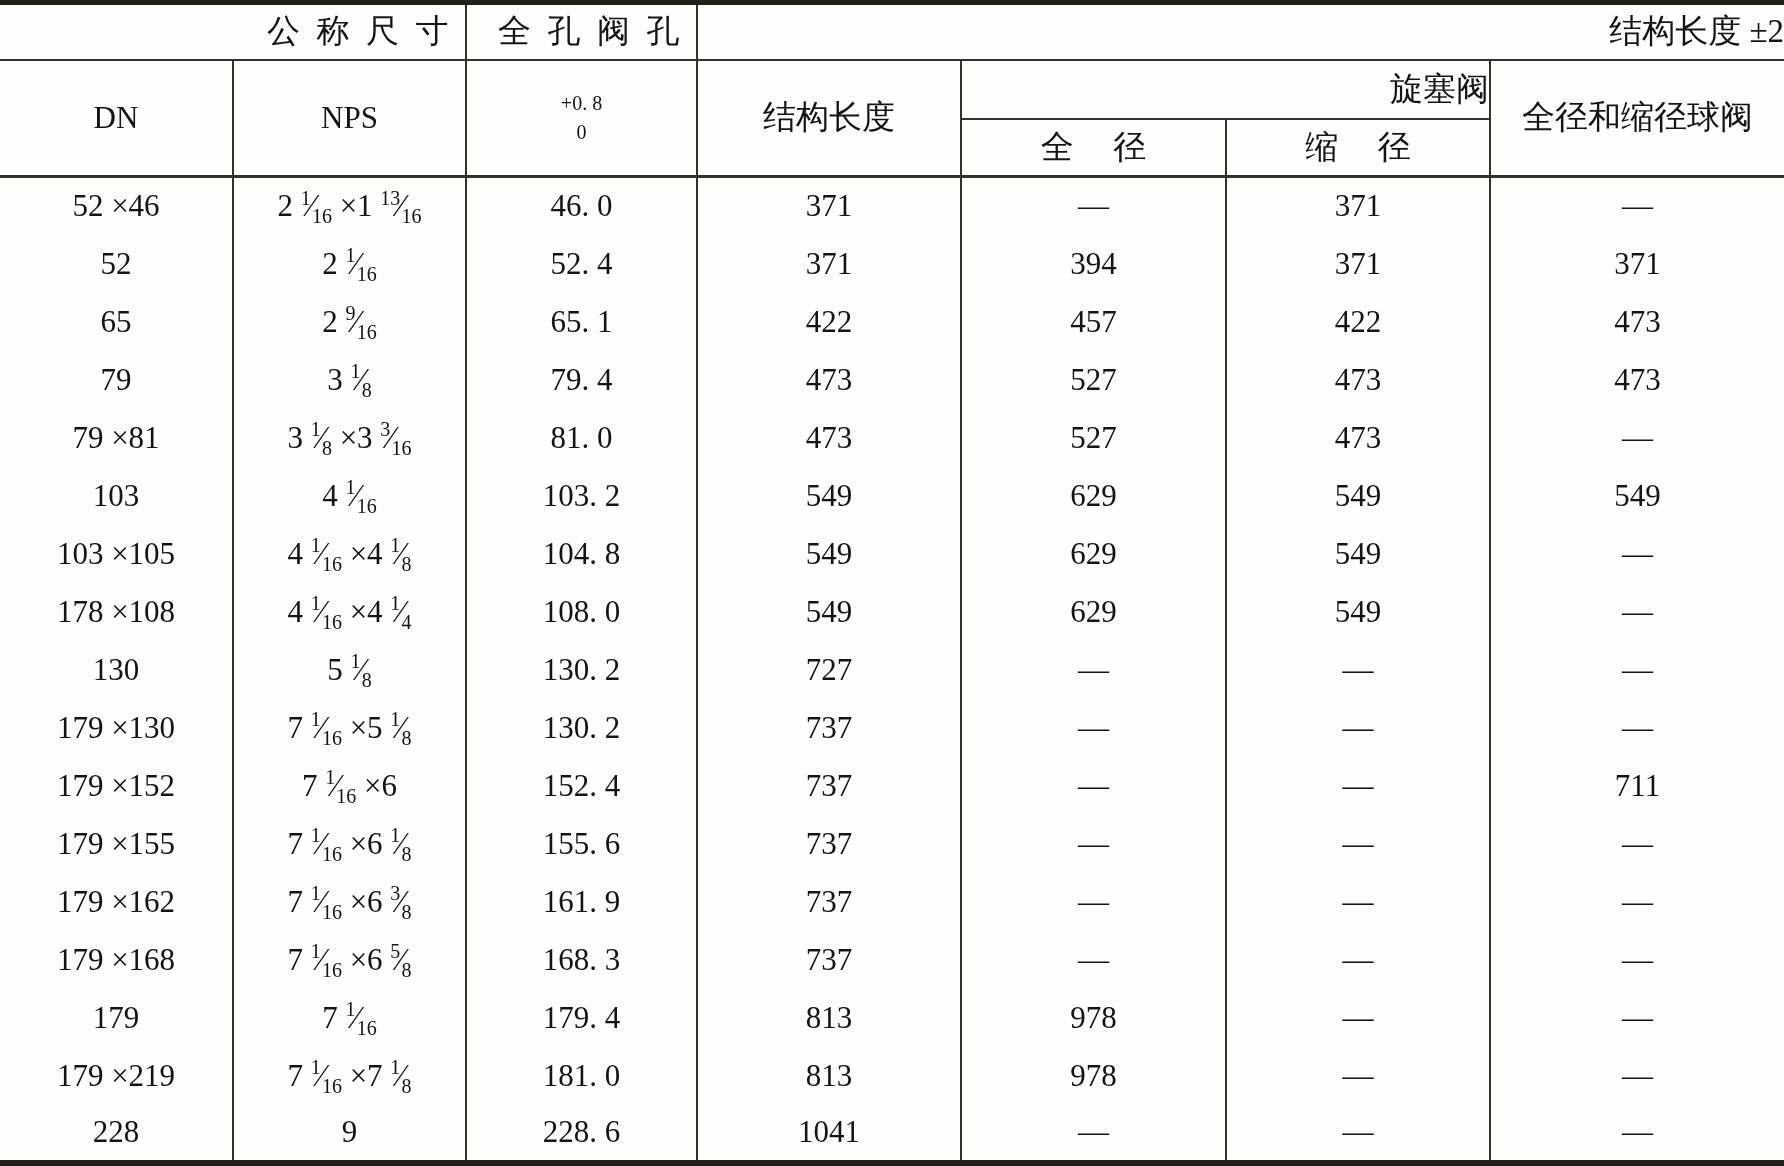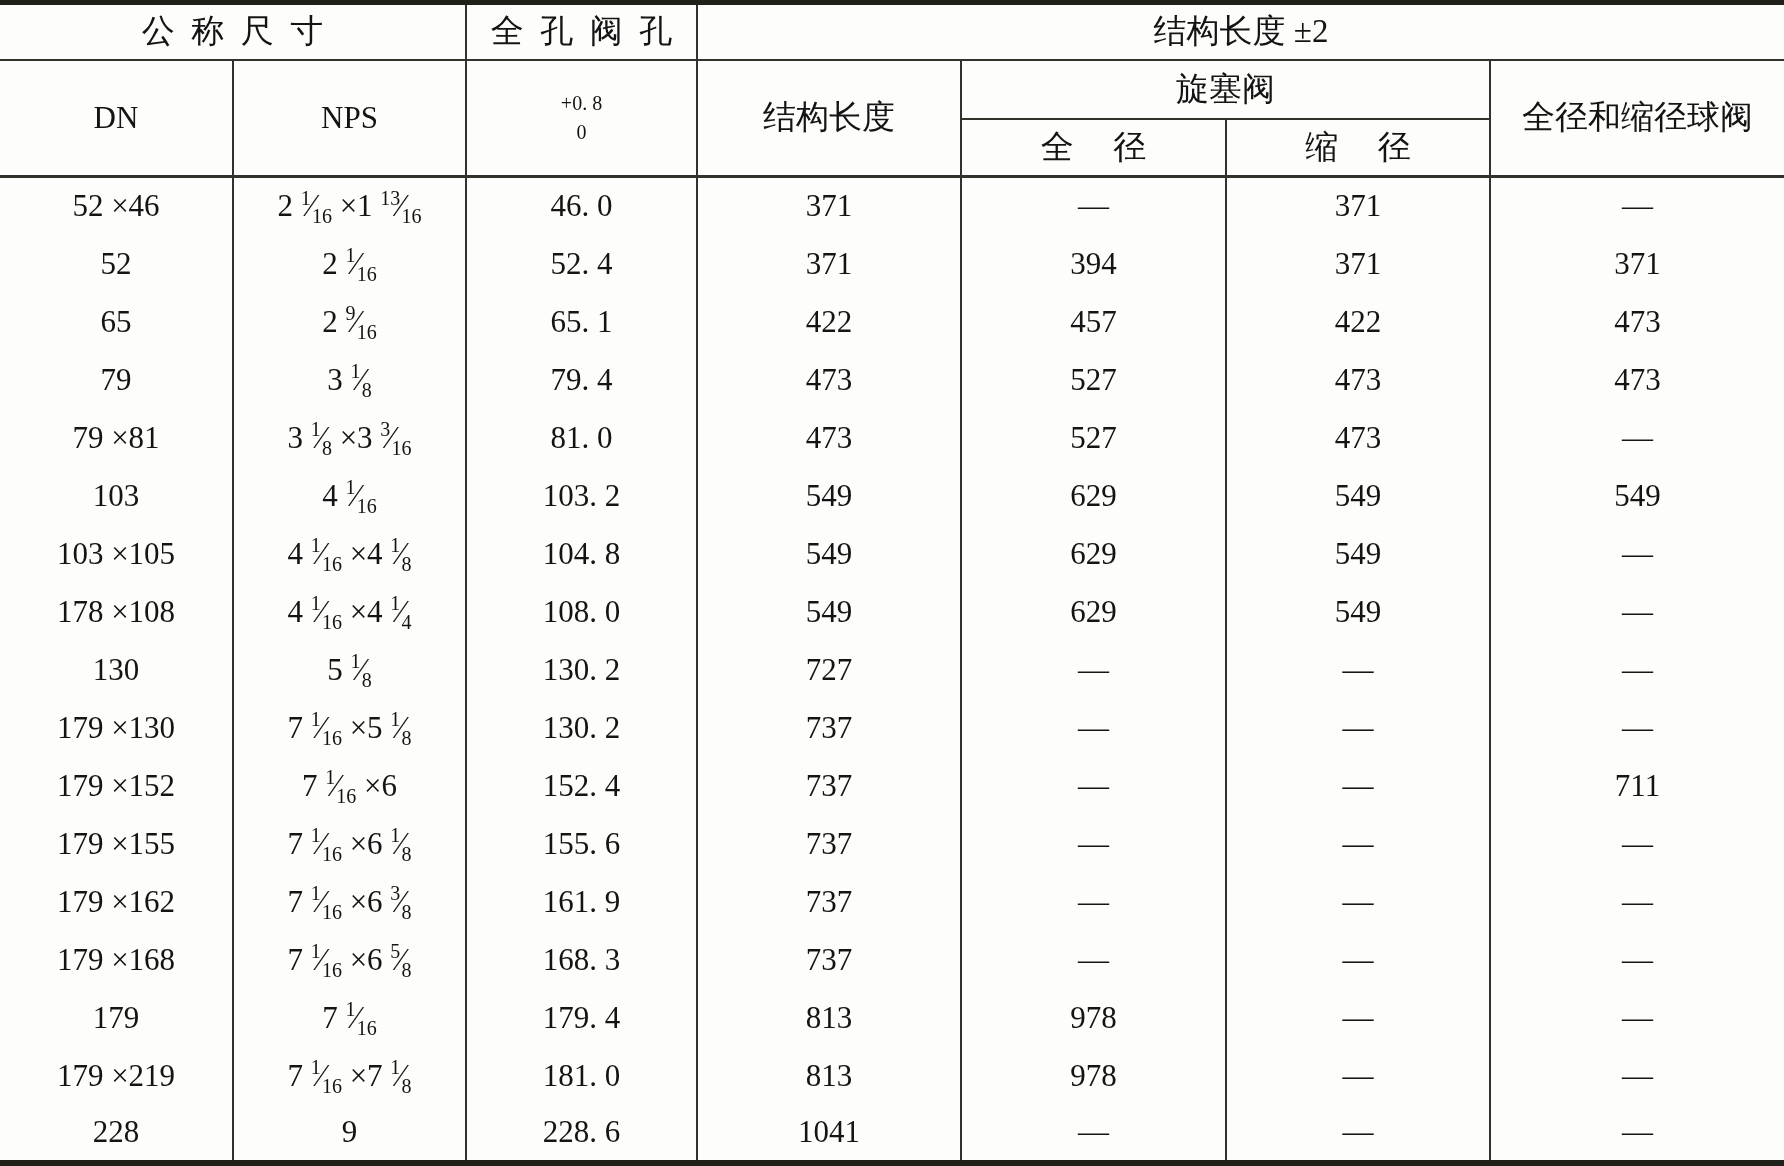--- a/index.html
+++ b/index.html
@@ -20,21 +20,21 @@
     border-bottom:6px solid var(--thick);
   }
   th,td{
     padding:0;margin:0;text-align:center;vertical-align:middle;
     font-weight:normal;overflow:hidden;white-space:nowrap;
   }
   th{font-size:33px;}
   td{font-size:31px;}
   .latin{font-size:31px;}
   .bl{border-left:2px solid var(--line);}
-  .bb{border-bottom:2px solid var(--line);}   
+  .bb{border-bottom:2px solid var(--line);text-align:right;}   
   .hb{border-bottom:3px solid var(--line);}   
   .ls-wide{letter-spacing:0.5em;padding-left:0.5em;}
   .ls-xwide{letter-spacing:1.2em;padding-left:1.2em;}
   .tol{font-size:20px;line-height:1.45;}
   td sup,td sub{font-size:20px;line-height:0;}
   td sup{margin-right:-2px;}
   td sub{margin-left:-2px;}
   tr.hA{height:57px;}
   tr.hB1{height:59px;}
   tr.hB2{height:58px;}

